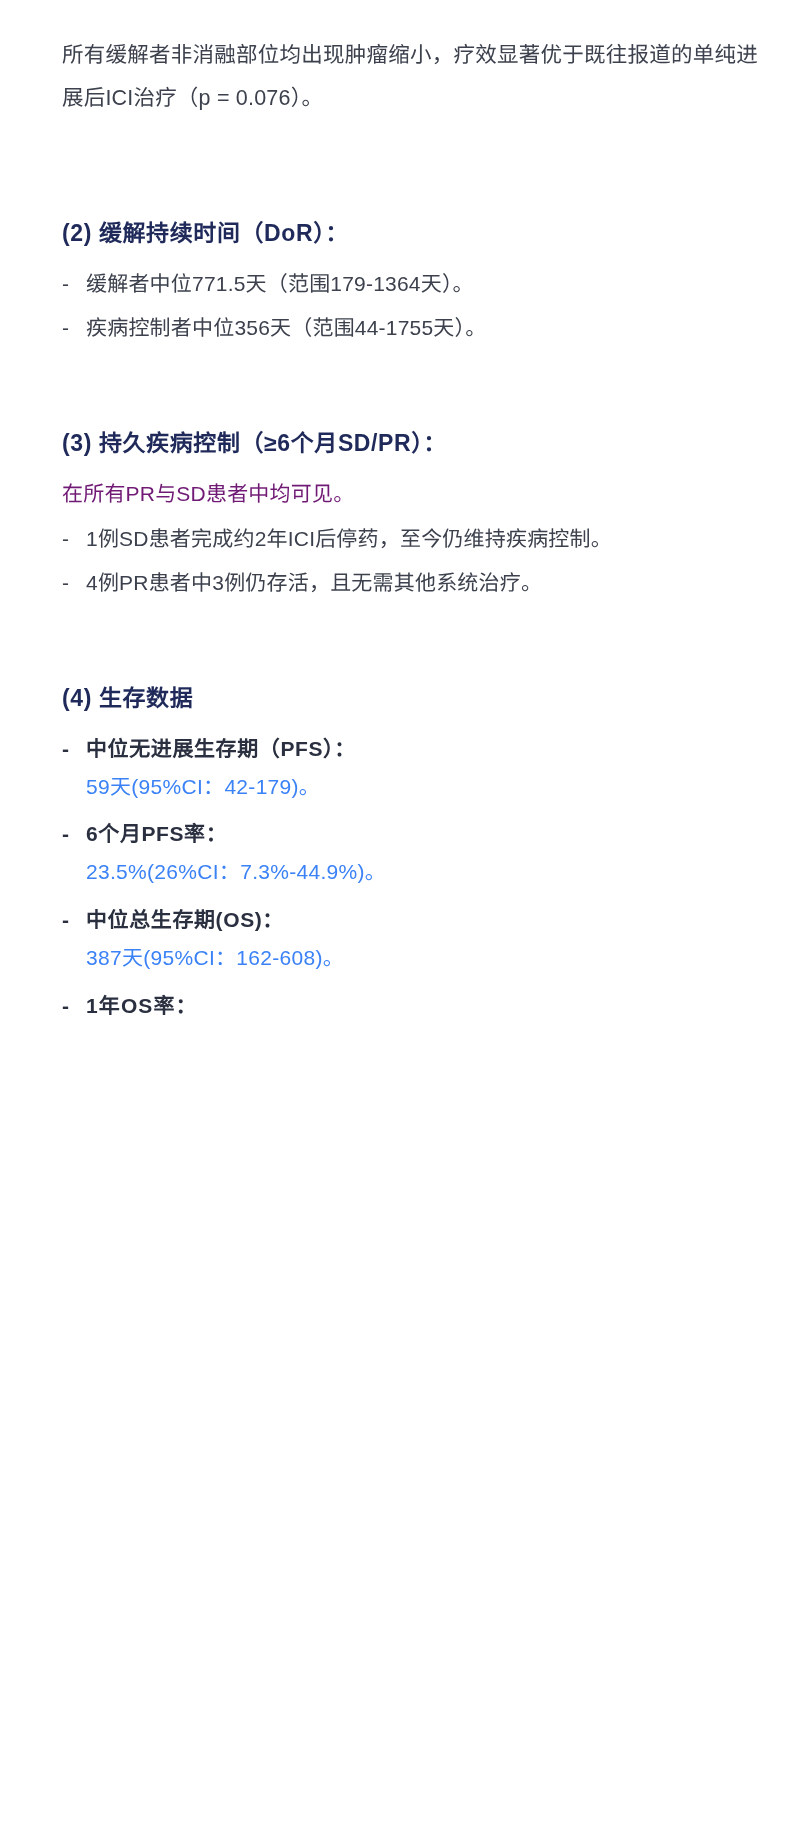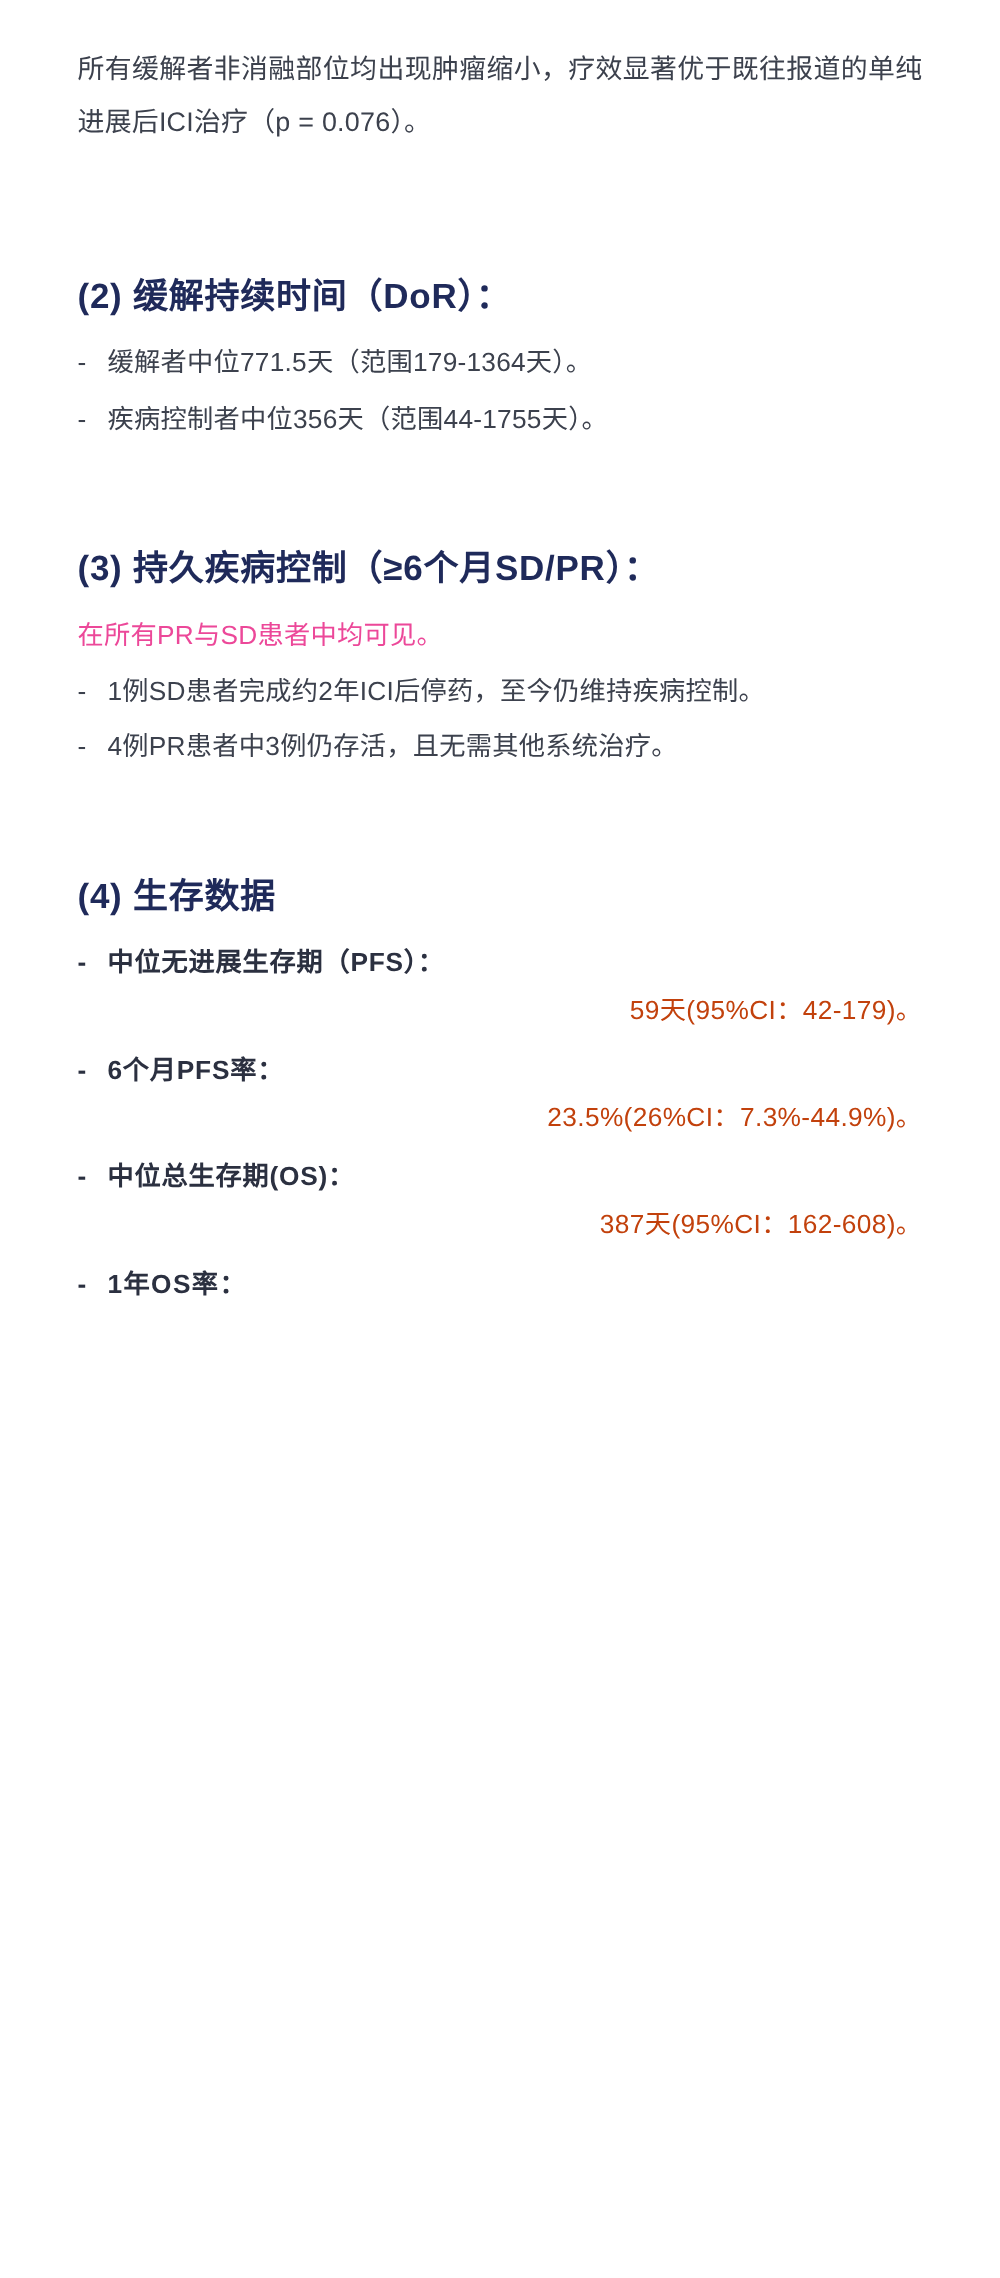--- a/index.html
+++ b/index.html
@@ -11,40 +11,40 @@
     width: 800px;
     min-height: 1822px;
     font-family: "Liberation Sans", "DejaVu Sans", sans-serif;
     color: #3a3f4b;
     -webkit-font-smoothing: antialiased;
   }
   .page {
     width: 800px;
     min-height: 1822px;
     box-sizing: border-box;
-    padding: 34px 62px 40px 62px;
+    padding: 34px 42px 40px 62px;
   }
 
   
   .para {
     font-size: 21.5px;
     line-height: 2.0;
     color: #3c414d;
     text-align: justify;
     text-justify: inter-ideograph;
     letter-spacing: 0.2px;
     margin: 0;
   }
 
   .gap-lg { height: 96px; }
   .gap-md { height: 72px; }
 
   
   .heading {
-    font-size: 28px;
+    font-size: 23px;
     font-weight: bold;
     color: #1f2a5a;
     letter-spacing: 0.6px;
     line-height: 1.5;
     margin: 0 0 14px 0;
   }
 
   
   .dash-item {
     display: flex;
@@ -63,21 +63,21 @@
     line-height: 1.85;
   }
   .dash-item .txt {
     flex: 1 1 auto;
   }
 
   
   .plain-line {
     font-size: 21px;
     line-height: 1.85;
-    color: #ec4899;
+    color: #701a75;
     margin: 0 0 6px 0;
     letter-spacing: 0.2px;
   }
 
   
   .stat-label {
     display: flex;
     align-items: flex-start;
     font-size: 21px;
     font-weight: bold;
@@ -86,25 +86,24 @@
     letter-spacing: 0.6px;
     margin: 0;
   }
   .stat-label .marker {
     flex: 0 0 auto;
     width: 24px;
     font-weight: bold;
   }
   .stat-value {
     font-size: 21px;
-    color: #c2410c;
+    color: #3b82f6;
     line-height: 1.8;
     letter-spacing: 0.3px;
     margin: 0 0 10px 24px;
-    text-align: right;
   }
   .spaced {
     letter-spacing: 1.1px;
   }
 </style>
 </head>
 <body>
 
 <div class="page">
 

